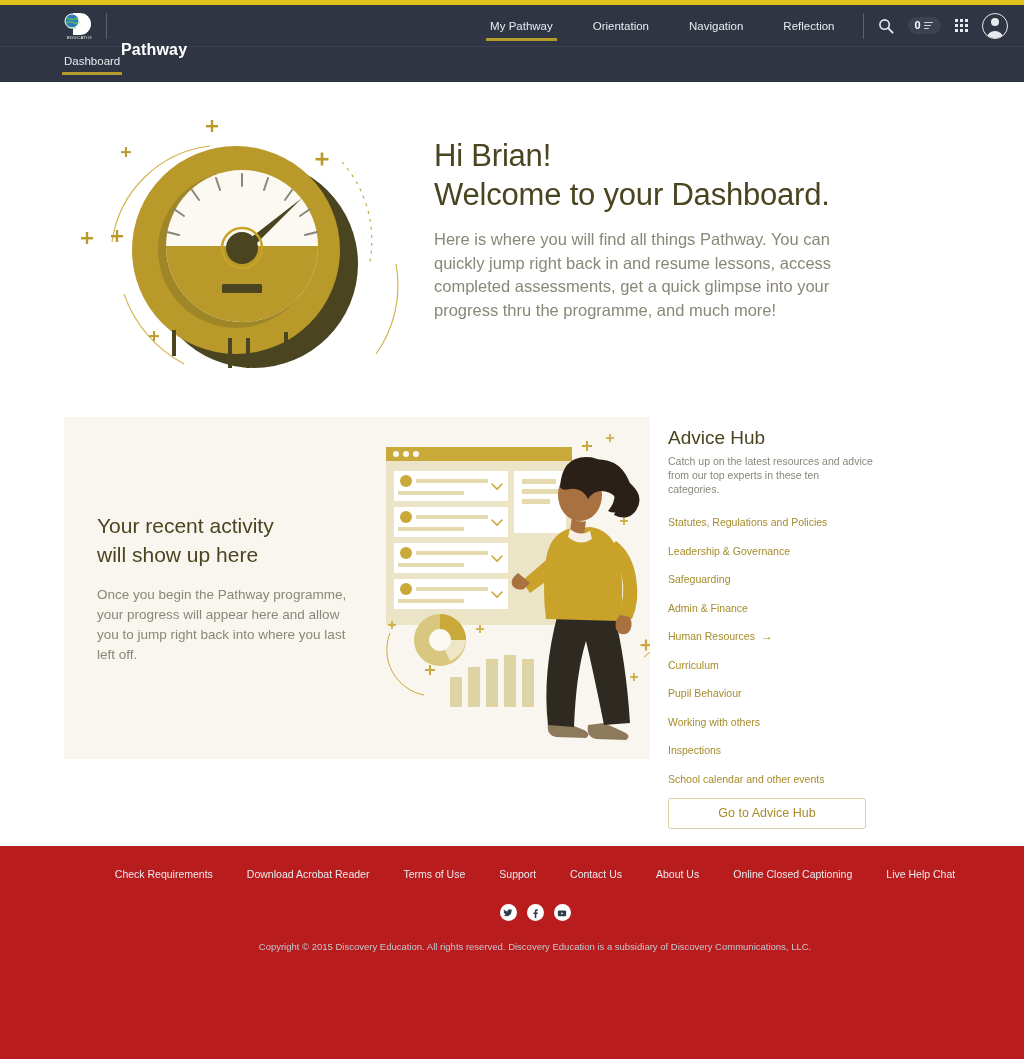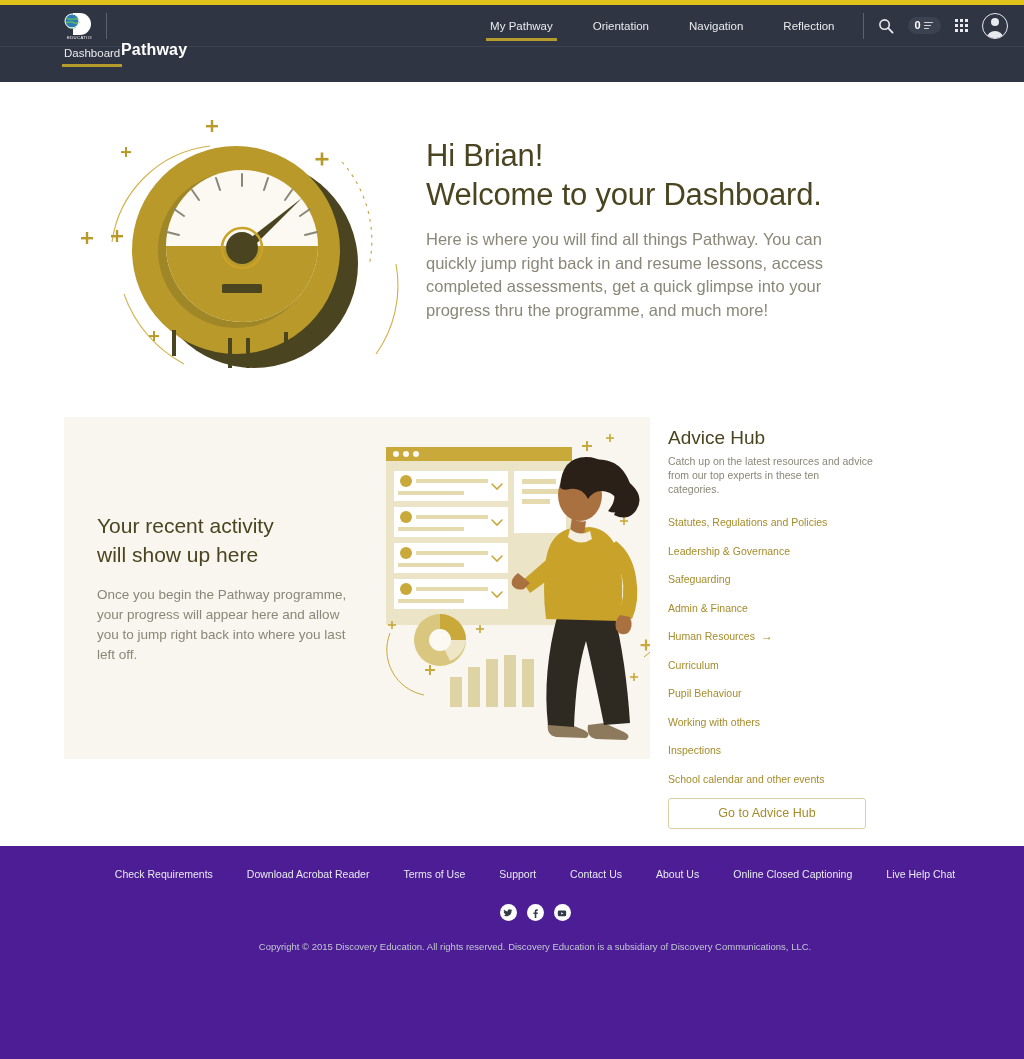--- a/index.html
+++ b/index.html
@@ -65,33 +65,33 @@
   }
   .avatar-circle::after {
     content:""; position:absolute; bottom:-6px; left:50%; transform:translateX(-50%);
     width:16px; height:13px; border-radius:50% 50% 0 0; background:#e8eaef;
   }
 
   
   .subnav {
     height:36px; background:#2f3542;
     border-top:1px solid #3b4251;
-    display:flex; align-items:flex-start; padding-left:64px;
+    display:flex; align-items:center; padding-left:64px;
   }
   .subnav-item {
     color:#e8eaef; font-size:11.5px; padding-bottom:8px;
     position:relative; cursor:pointer;
   }
   .subnav-item.active::after {
     content:""; position:absolute; left:-2px; right:-2px; bottom:0;
     height:3px; background:#b49b2b;
   }
 
   
-  .hero { display:flex; padding:32px 64px 0 64px; gap:2px; align-items:flex-start; }
+  .hero { display:flex; padding:32px 64px 0 64px; gap:10px; align-items:flex-start; }
   .hero-art { width:360px; height:265px; flex:0 0 360px; position:relative; }
   .hero-copy { padding-top:22px; }
   .hero-title {
     font-size:31px; line-height:39px; color:#4a4520; font-weight:normal;
     letter-spacing:-.2px;
   }
   .hero-sub {
     margin-top:14px; font-size:16.5px; line-height:23.5px;
     color:#8a8778; max-width:450px;
   }
@@ -130,21 +130,21 @@
   .btn-outline {
     margin-top:11px; display:block; width:198px; height:31px; line-height:29px;
     background:#fff; border:1px solid #d9cfa4; border-radius:3px;
     color:#a58c2a; font-size:12.5px; text-align:center;
     cursor:pointer; font-family:inherit;
   }
 
   
   .footer {
     position:absolute; left:0; right:0; top:846px; height:213px;
-    background:#4c1d95; color:#e8eaef;padding-left:46px;
+    background:#b91c1c; color:#e8eaef;padding-left:46px;
   }
   .footer-links {
     display:flex; justify-content:center; gap:34px; padding-top:22px;
   }
   .footer-link { color:#e8eaef; font-size:10.5px; text-decoration:none; cursor:pointer; white-space:nowrap; }
   .social-row { display:flex; justify-content:center; gap:10px; margin-top:24px; }
   .social {
     width:17px; height:17px; border-radius:50%; background:#fff;
     display:flex; align-items:center; justify-content:center; cursor:pointer;
   }

